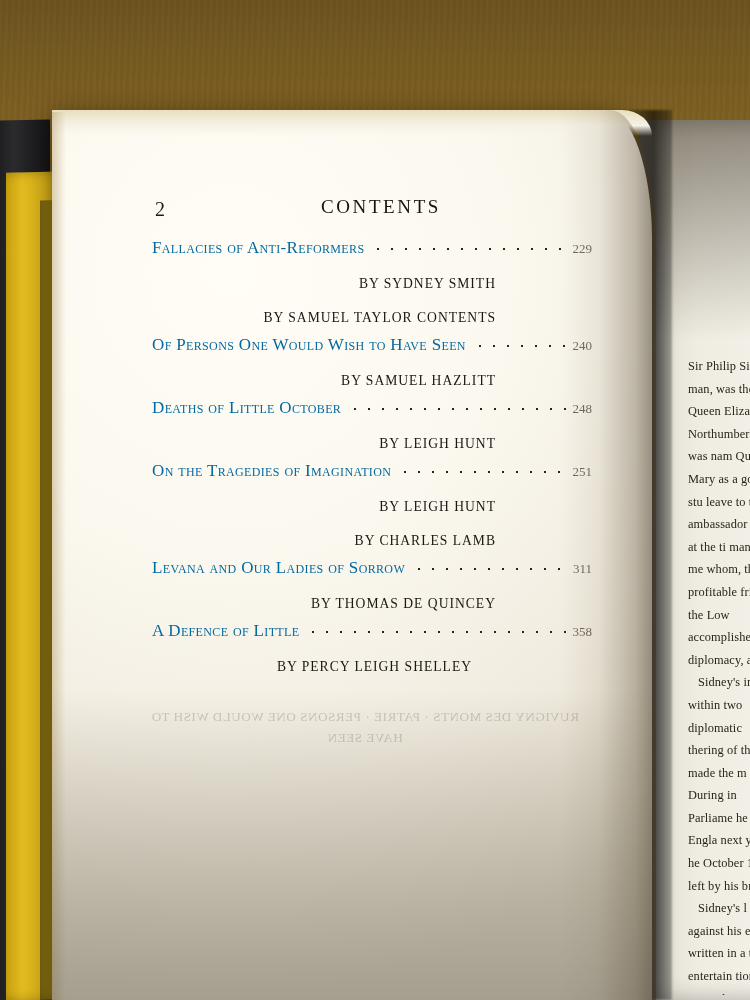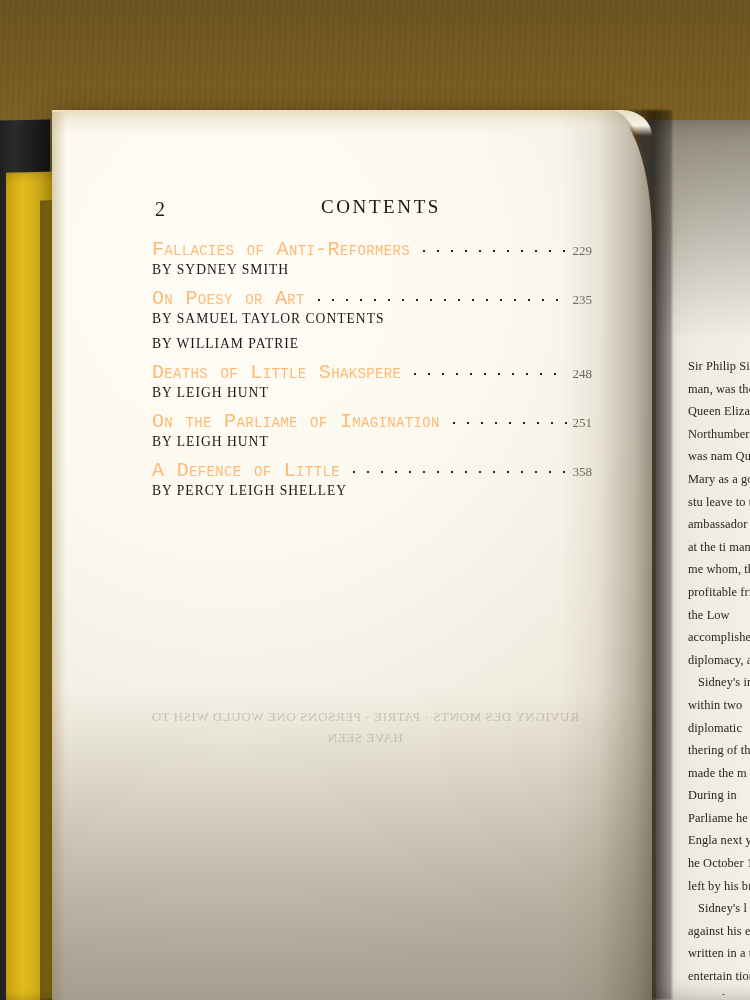--- a/index.html
+++ b/index.html
@@ -161,23 +161,23 @@
     width: 440px;
   }
   .toc-entry { margin-bottom: 9px; }
 
   .entry-line {
     display: flex;
     align-items: baseline;
     width: 100%;
   }
   .entry-title {
-    font-family: Liberation Mono, monospace;
-    font-size: 20px;
-    color: #fdba74;
+    font-family: Liberation Serif, serif;
+    font-size: 17px;
+    color: #0369a1;
     white-space: nowrap;
     font-variant: small-caps;
     letter-spacing: .35px;
   }
   .leader {
     flex: 1 1 auto;
     margin: 0 5px 0 7px;
     height: 12px;
     position: relative;
     overflow: hidden;
@@ -194,21 +194,22 @@
   }
   .entry-page {
     font-family: "Liberation Serif", serif;
     font-size: 13px;
     color: #3a332a;
     min-width: 20px;
     text-align: right;
     opacity: .72;
   }
   .entry-author {
-    margin-top: 1px;
+    margin-top: 18px;
+    text-align: right;
     padding-right: 96px;
     font-family: "Liberation Serif", serif;
     font-size: 13.6px;
     letter-spacing: 1.0px;
     color: #1b1813;
     font-variant: small-caps;
   }
   .entry-author.left-shift { padding-right: 120px; }
 
   
@@ -263,53 +264,62 @@
     <div class="toc-entry">
       <div class="entry-line">
         <span class="entry-title">Fallacies of Anti-Reformers</span>
         <span class="leader"></span>
         <span class="entry-page">229</span>
       </div>
       <div class="entry-author">BY SYDNEY SMITH</div>
     </div>
 
     <div class="toc-entry">
-      <div class="entry-line">
-        <span class="entry-title">On Poesy or Art</span>
-        <span class="leader"></span>
-        <span class="entry-page">235</span>
-      </div>
       <div class="entry-author">BY SAMUEL TAYLOR CONTENTS</div>
     </div>
 
     <div class="toc-entry">
-      <div class="entry-author">BY WILLIAM PATRIE</div>
-    </div>
-
-    <div class="toc-entry">
-      <div class="entry-line">
-        <span class="entry-title">Deaths of Little Shakspere</span>
+      <div class="entry-line">
+        <span class="entry-title">Of Persons One Would Wish to Have Seen</span>
+        <span class="leader"></span>
+        <span class="entry-page">240</span>
+      </div>
+      <div class="entry-author">BY SAMUEL HAZLITT</div>
+    </div>
+
+    <div class="toc-entry">
+      <div class="entry-line">
+        <span class="entry-title">Deaths of Little October</span>
         <span class="leader"></span>
         <span class="entry-page">248</span>
       </div>
       <div class="entry-author">BY LEIGH HUNT</div>
     </div>
 
     <div class="toc-entry">
       <div class="entry-line">
-        <span class="entry-title">On the Parliame of Imagination</span>
+        <span class="entry-title">On the Tragedies of Imagination</span>
         <span class="leader"></span>
         <span class="entry-page">251</span>
       </div>
       <div class="entry-author">BY LEIGH HUNT</div>
     </div>
 
     <div class="toc-entry">
-    </div>
-
+      <div class="entry-author">BY CHARLES LAMB</div>
+    </div>
+
+    <div class="toc-entry">
+      <div class="entry-line">
+        <span class="entry-title">Levana and Our Ladies of Sorrow</span>
+        <span class="leader"></span>
+        <span class="entry-page">311</span>
+      </div>
+      <div class="entry-author">BY THOMAS DE QUINCEY</div>
+    </div>
 
     <div class="toc-entry">
       <div class="entry-line">
         <span class="entry-title">A Defence of Little</span>
         <span class="leader"></span>
         <span class="entry-page">358</span>
       </div>
       <div class="entry-author left-shift">BY PERCY LEIGH SHELLEY</div>
     </div>
 

